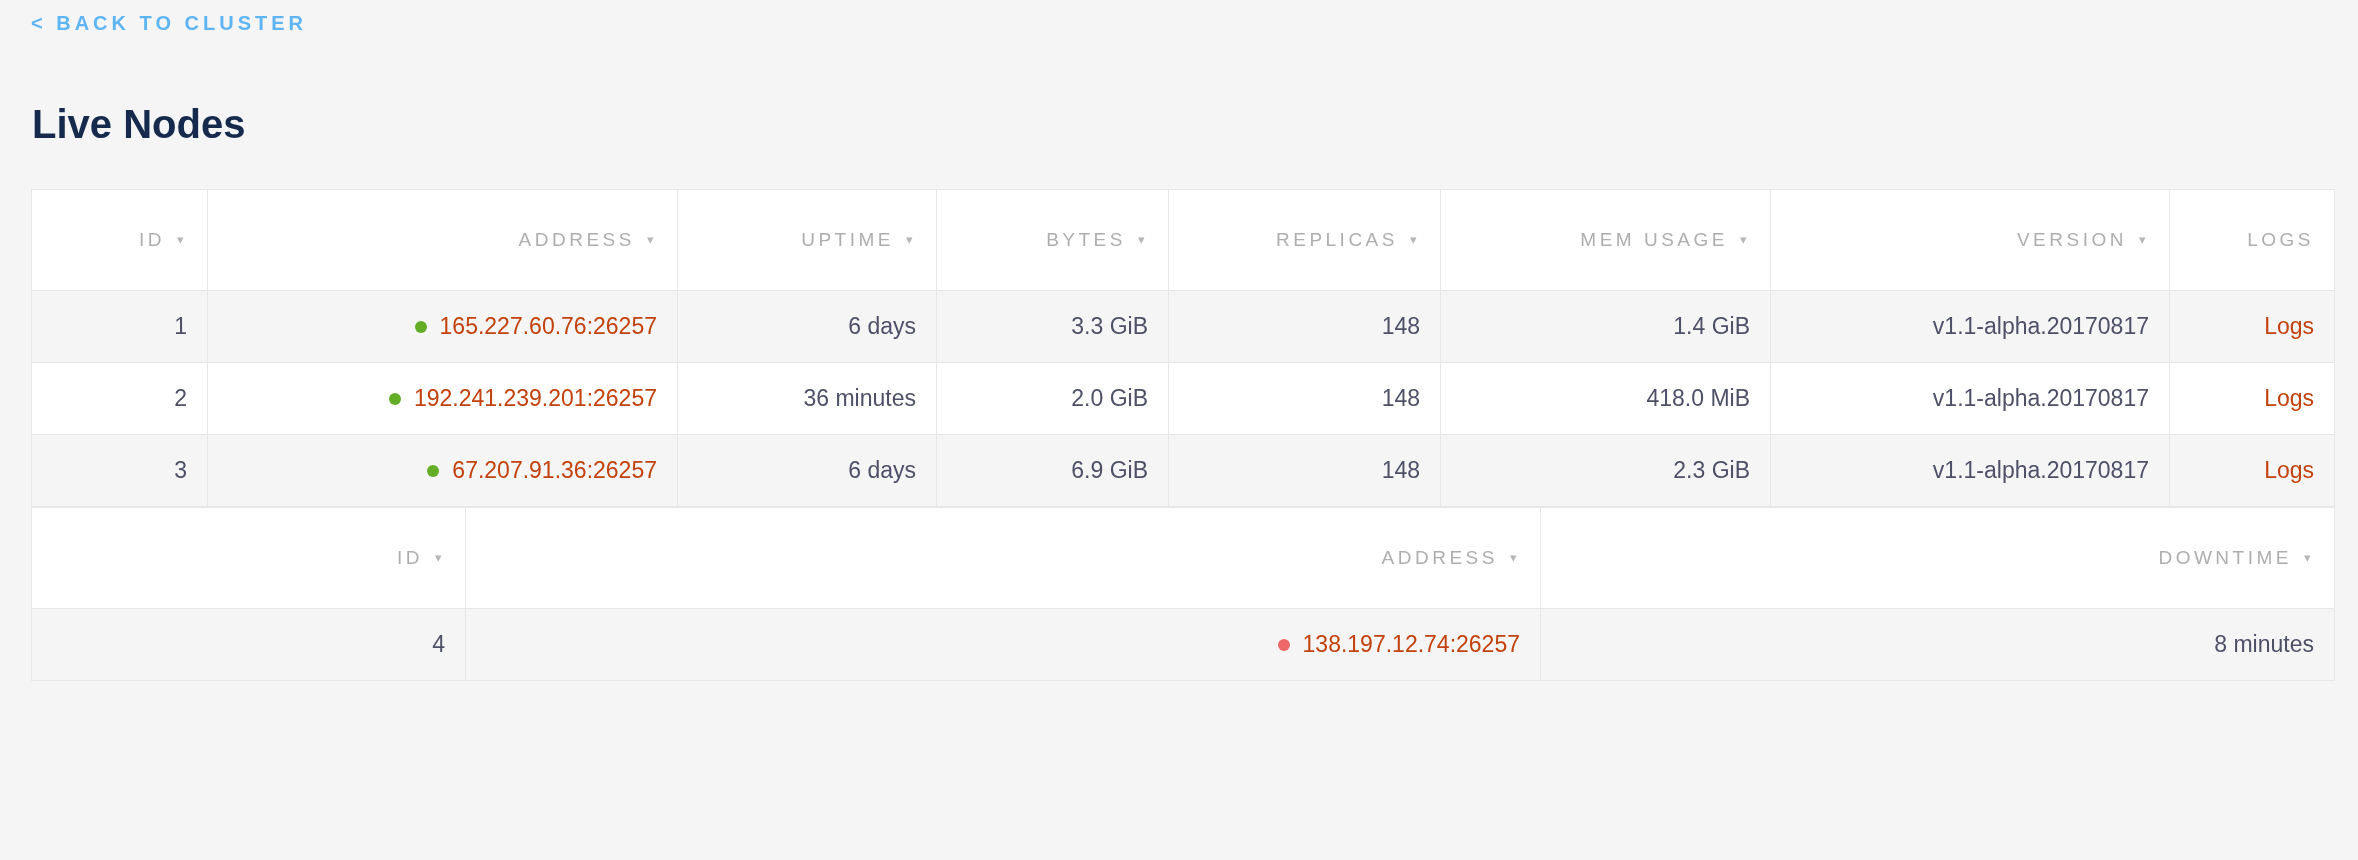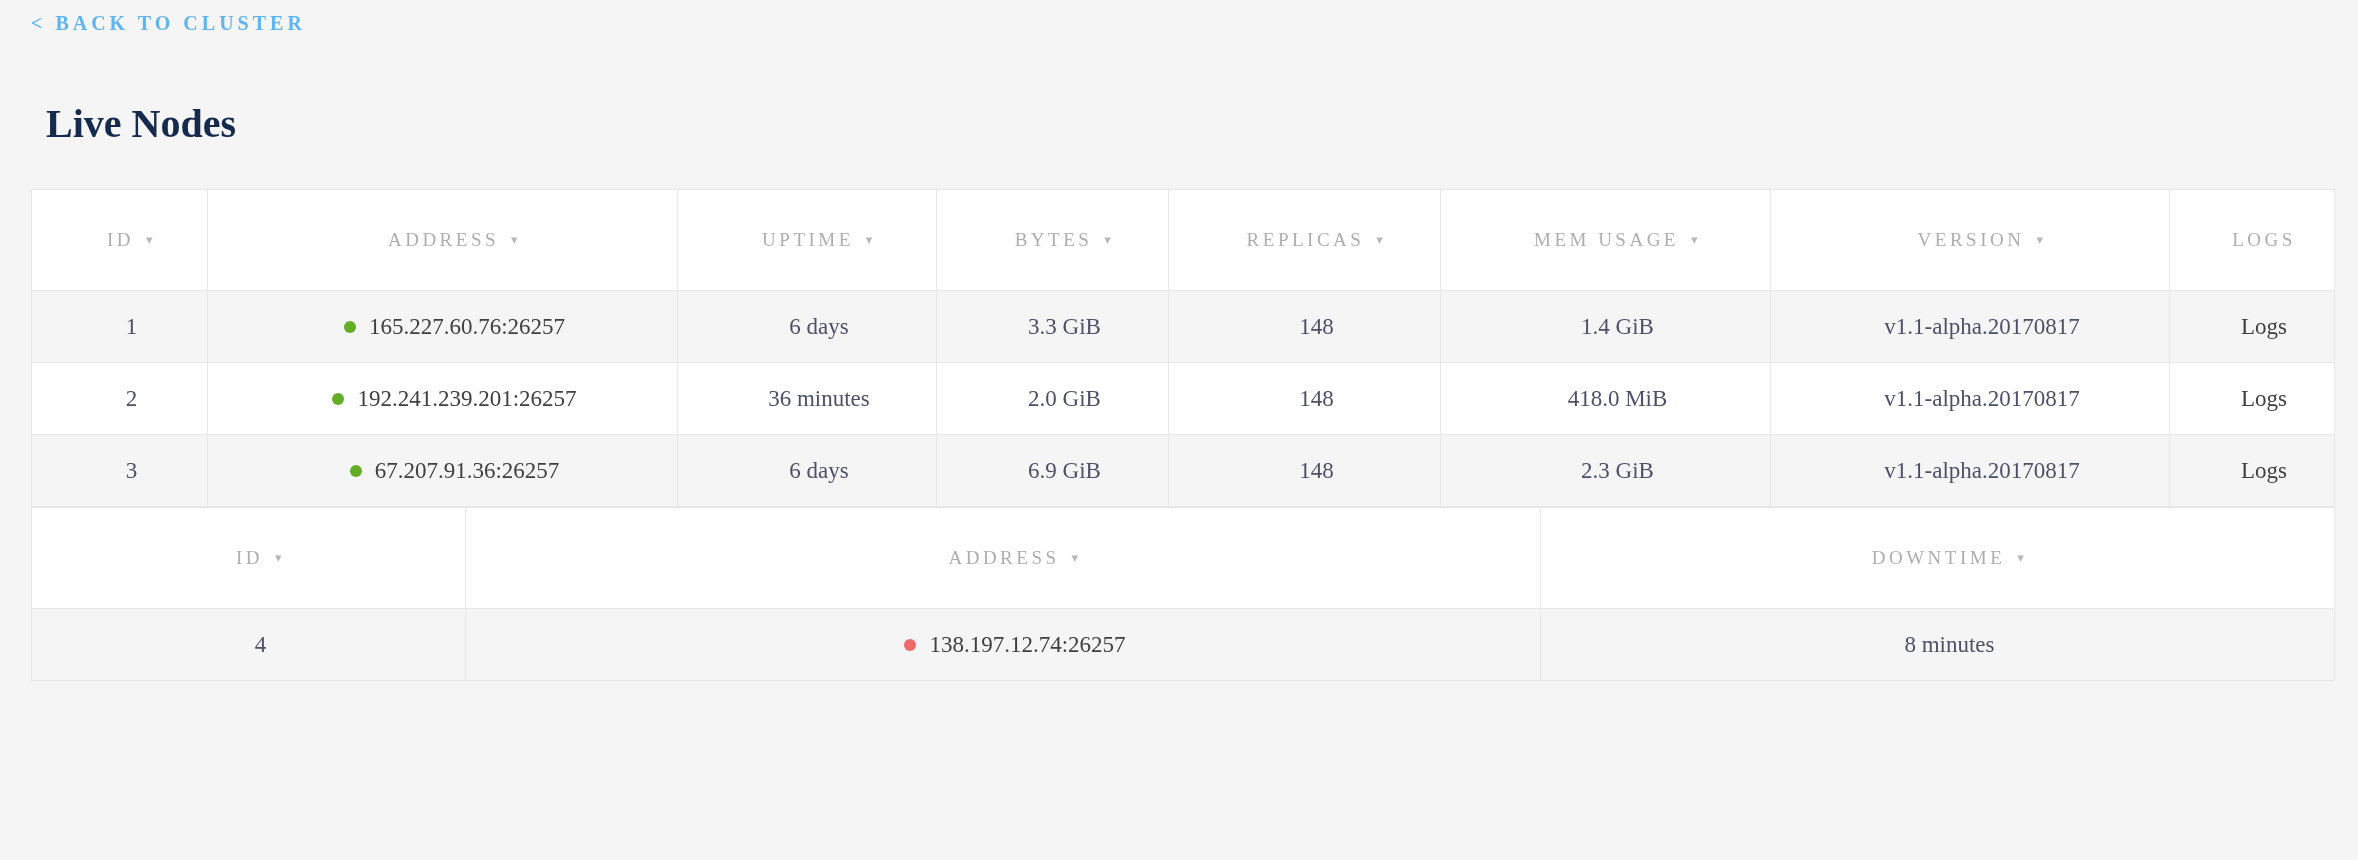--- a/index.html
+++ b/index.html
@@ -4,51 +4,51 @@
 <style>
   html, body { margin: 0; padding: 0; }
   body {
     width: 2358px;
     height: 860px;
     background: #f5f5f6;
     font-family: "Liberation Sans", sans-serif;
     color: #4d5066;
     overflow: hidden;
   }
-  .page { padding: 10px 24px 11px 31px; font-family: Liberation Serif, serif; }
+  .page { padding: 10px 24px 11px 31px; }
 
   .back-link {
     display: inline-block;
     margin-top: 2px;
     font-size: 20px;
     font-weight: 700;
     letter-spacing: 4px;
     color: #5eb5f2;
     text-decoration: none;
     cursor: pointer;
   }
 
   h2.section-title {
-    margin: 66px 0 42px 15px;
+    margin: 66px 0 42px 1px;
     font-size: 40px;
     line-height: 46px;
     font-weight: 700;
     color: #152a4c;
   }
   h2.section-title.second { margin-top: 64px; }
 
   table.nodes {
     border-collapse: collapse;
     table-layout: fixed;
     width: 2303px;
     background: transparent;
   }
   table.nodes th, table.nodes td {
     border: 1px solid #e7e7e7;
-    text-align: center;
+    text-align: right;
     padding: 0 20px 0 44px;
     overflow: hidden;
     white-space: nowrap;
   }
   table.nodes thead th {
     background: #ffffff;
     height: 100px;
     font-size: 19px;
     font-weight: 400;
     color: #aeaeae;
@@ -65,21 +65,21 @@
 
   .sort-arrow {
     display: inline-block;
     margin-left: 12px;
     font-size: 13px;
     color: #b7b7b7;
     vertical-align: 2px;
   }
 
   a.cell-link {
-    color: #404040;
+    color: #c2410c;
     text-decoration: none;
     cursor: pointer;
   }
 
   .status-dot {
     display: inline-block;
     width: 12px;
     height: 12px;
     border-radius: 50%;
     margin-right: 13px;

